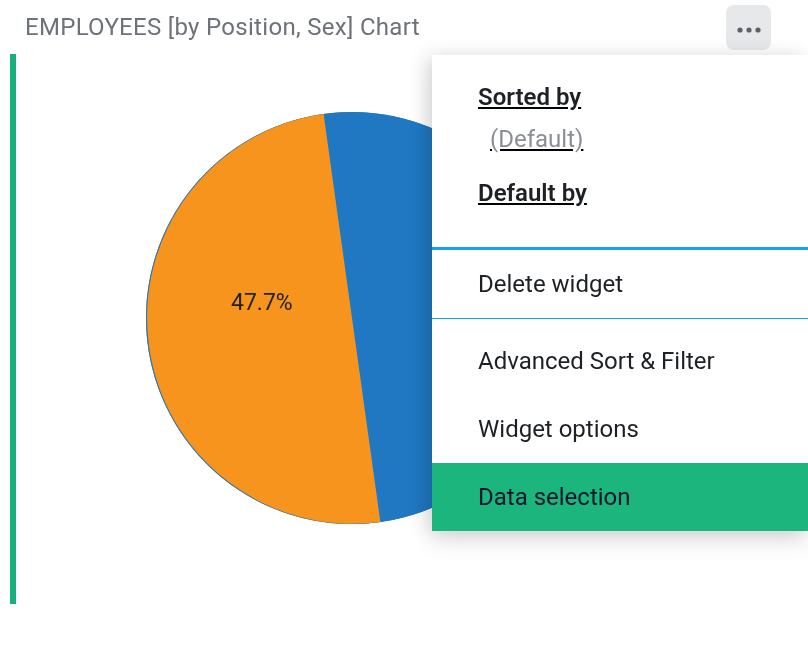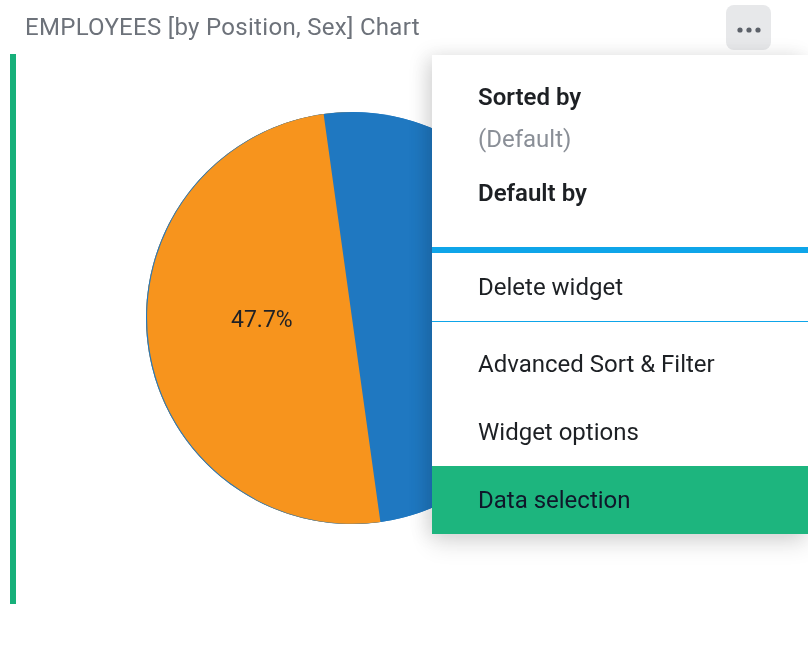--- a/index.html
+++ b/index.html
@@ -54,48 +54,50 @@
     .pie-holder {
       position: absolute;
       left: 130px;
       top: 58px;
     }
     .slice-label {
       position: absolute;
       font-size: 23px;
       color: #1f2126;
       left: 215px;
-      top: 252px;
+      top: 235px;
     }
     .menu {
       position: absolute;
       top: 55px;
       right: 0;
       width: 376px;
       background: #ffffff;
       box-shadow: -6px 0 18px rgba(0,0,0,0.10), 0 10px 22px rgba(0,0,0,0.12);
     }
     .menu-section {
       padding: 28px 63px 26px 46px;
-      border-bottom: 6px solid #0ea5e9;
+      border-bottom: 3px solid #0ea5e9;
+      text-decoration: underline;
     }
     .menu-section:last-child {
       border-bottom: none;
       padding-bottom: 0;
     }
     .section-label {
       font-size: 24px;
       font-weight: 600;
       color: #1d2024;
       margin-bottom: 14px;
     }
     .section-sub {
       font-size: 24px;
       color: #8a8f97;
       font-weight: 400;
+      margin-left: 12px;
     }
     .menu-item {
       padding: 20px 46px;
       font-size: 24px;
       color: #1d2024;
       font-weight: 400;
       cursor: pointer;
     }
     .menu-item.sel {
       background: #1db57e;

